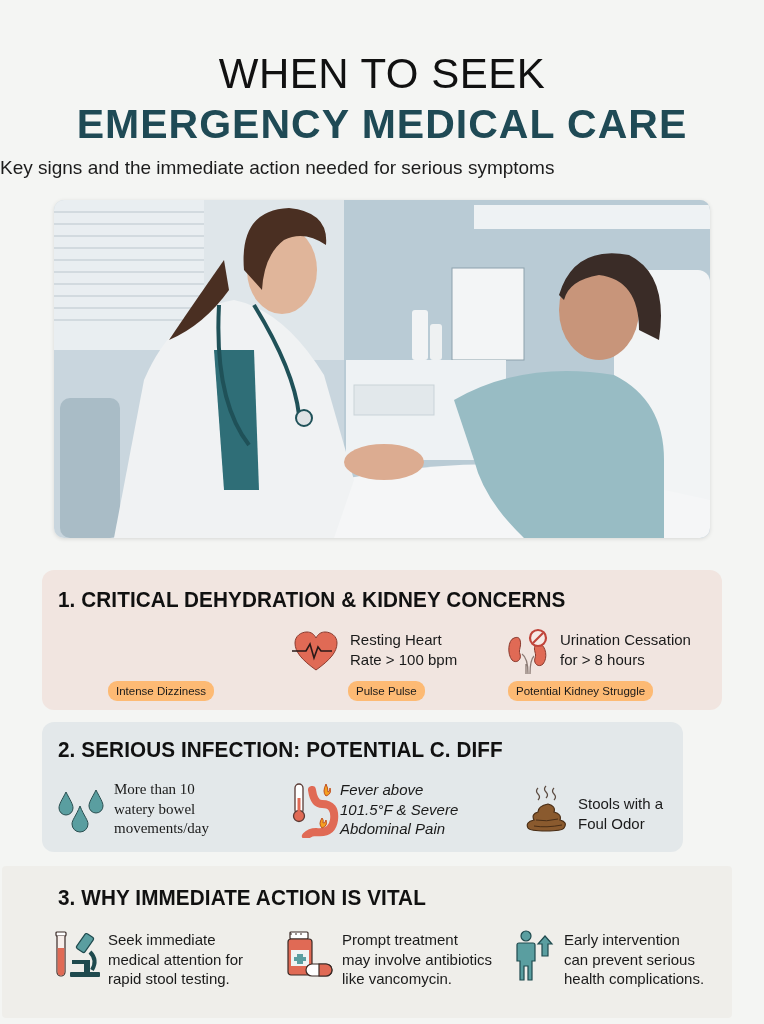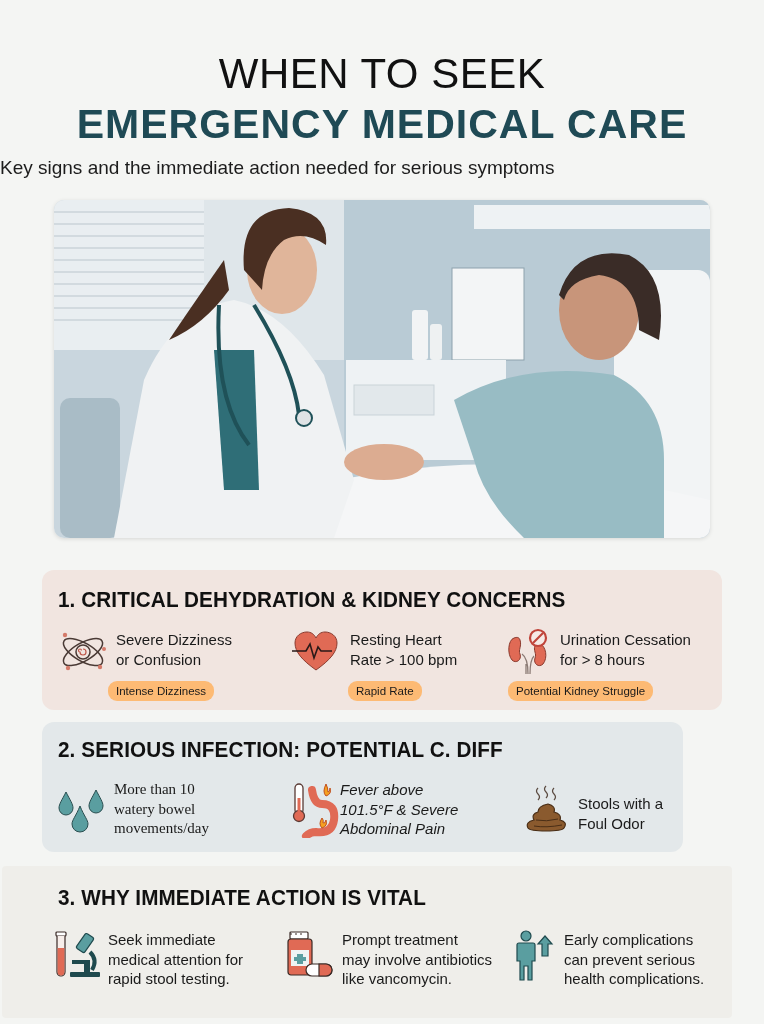--- a/index.html
+++ b/index.html
@@ -109,53 +109,35 @@
     <path d="M190 70 Q185 10 235 8 Q275 12 272 45 Q250 30 230 40 Q210 55 208 90 Z" fill="#4a2f22"></path>
     <path d="M170 60 Q135 110 115 140 Q150 125 175 90 Z" fill="#4a2f22"></path>
 
     <ellipse cx="330" cy="262" rx="40" ry="18" fill="#dcac91"></ellipse>
   </svg>
 </div>
 
 <div class="card card-1">
   <div class="card-title" style="left:16px; top:16px;">1. CRITICAL DEHYDRATION &amp; KIDNEY CONCERNS</div>
 
-  <div class="item" style="left:16px; top:60px;">
-    <span class="ico">
-      <svg width="50" height="44" viewBox="0 0 50 44">
-        <ellipse cx="25" cy="22" rx="22" ry="9" fill="none" stroke="#4a3a35" stroke-width="1.5" transform="rotate(30 25 22)"></ellipse>
-        <ellipse cx="25" cy="22" rx="22" ry="9" fill="none" stroke="#4a3a35" stroke-width="1.5" transform="rotate(-30 25 22)"></ellipse>
-        <circle cx="25" cy="22" r="7" fill="none" stroke="#4a3a35" stroke-width="1.5"></circle>
-        <path d="M25 19 a3 3 0 1 1 -3 3 a1.5 1.5 0 1 1 1.5 -1.5" fill="none" stroke="#c0584a" stroke-width="1.2"></path>
-        <circle cx="7" cy="5" r="2.2" fill="#d47a6a"></circle>
-          <circle cx="42" cy="37" r="2.2" fill="#d47a6a"></circle>
-        <circle cx="10" cy="38" r="2.2" fill="#d47a6a"></circle>
-          <circle cx="46" cy="19" r="2" fill="#d47a6a"></circle>
-      </svg>
-    </span>
-    <div class="txt" style="margin-left:8px;">
-      <div>Severe Dizziness</div>
-      <div>or Confusion</div>
-    </div>
-  </div>
   <div class="pill" style="left:66px; top:111px;">Intense Dizziness</div>
 
   <div class="item" style="left:250px; top:60px;">
     <span class="ico">
       <svg width="48" height="44" viewBox="0 0 48 44">
         <path d="M24 40 C10 30 3 22 3 13 C3 6 9 2 15 2 C19 2 22 4 24 8 C26 4 29 2 33 2 C39 2 45 6 45 13 C45 22 38 30 24 40 Z" fill="#e06a55" stroke="#8a3a2e" stroke-width="1"></path>
         <polyline points="0,21 14,21 18,14 22,28 26,17 29,21 40,21" fill="none" stroke="#2a1a18" stroke-width="1.6"></polyline>
       </svg>
     </span>
     <div class="txt" style="margin-left:10px;">
       <div>Resting Heart</div>
       <div>Rate &gt; 100 bpm</div>
     </div>
   </div>
-  <div class="pill" style="left:306px; top:111px;">Rapid Rate</div>
+  <div class="pill" style="left:306px; top:111px;">Pulse Pulse</div>
 
   <div class="item" style="left:464px; top:58px;">
     <span class="ico">
       <svg width="46" height="48" viewBox="0 0 46 48">
         <path d="M8 10 C2 12 1 26 6 32 C10 36 16 32 14 26 C12 22 16 18 14 12 C13 9 11 9 8 10 Z" fill="#e06a55" stroke="#8a3a2e" stroke-width="1"></path>
         <path d="M34 16 C40 18 42 30 37 36 C33 40 27 36 29 30 C31 26 27 22 29 18 C30 15 32 15 34 16 Z" fill="#e06a55" stroke="#8a3a2e" stroke-width="1"></path>
         <path d="M16 26 Q22 30 22 46 M28 28 Q24 32 24 46 M20 46 L20 36" fill="none" stroke="#8a7a74" stroke-width="1.3"></path>
         <circle cx="32" cy="10" r="8" fill="#f6e9e5" stroke="#c0443a" stroke-width="2.2"></circle>
         <line x1="27" y1="15" x2="37" y2="5" stroke="#c0443a" stroke-width="2.2"></line>
       </svg>
@@ -263,18 +245,18 @@
 
   <div class="item" style="left:514px; top:64px;">
     <span class="ico">
       <svg width="40" height="52" viewBox="0 0 40 52">
         <circle cx="10" cy="6" r="5" fill="#5a9ea0" stroke="#1f4a4e" stroke-width="1.2"></circle>
         <path d="M3 13 h14 a2 2 0 0 1 2 2 v16 h-3 v19 h-4 v-14 h-4 v14 h-4 v-19 h-3 v-16 a2 2 0 0 1 2 -2 Z" fill="#5a9ea0" stroke="#1f4a4e" stroke-width="1.2"></path>
         <path d="M29 6 L36 14 h-4 v12 h-6 v-12 h-4 Z" fill="#5a9ea0" stroke="#1f4a4e" stroke-width="1.2"></path>
       </svg>
     </span>
     <div class="txt" style="margin-left:8px;">
-      <div>Early complications</div>
+      <div>Early intervention</div>
       <div>can prevent serious</div>
       <div>health complications.</div>
     </div>
   </div>
 </div>
 
 </body></html>

